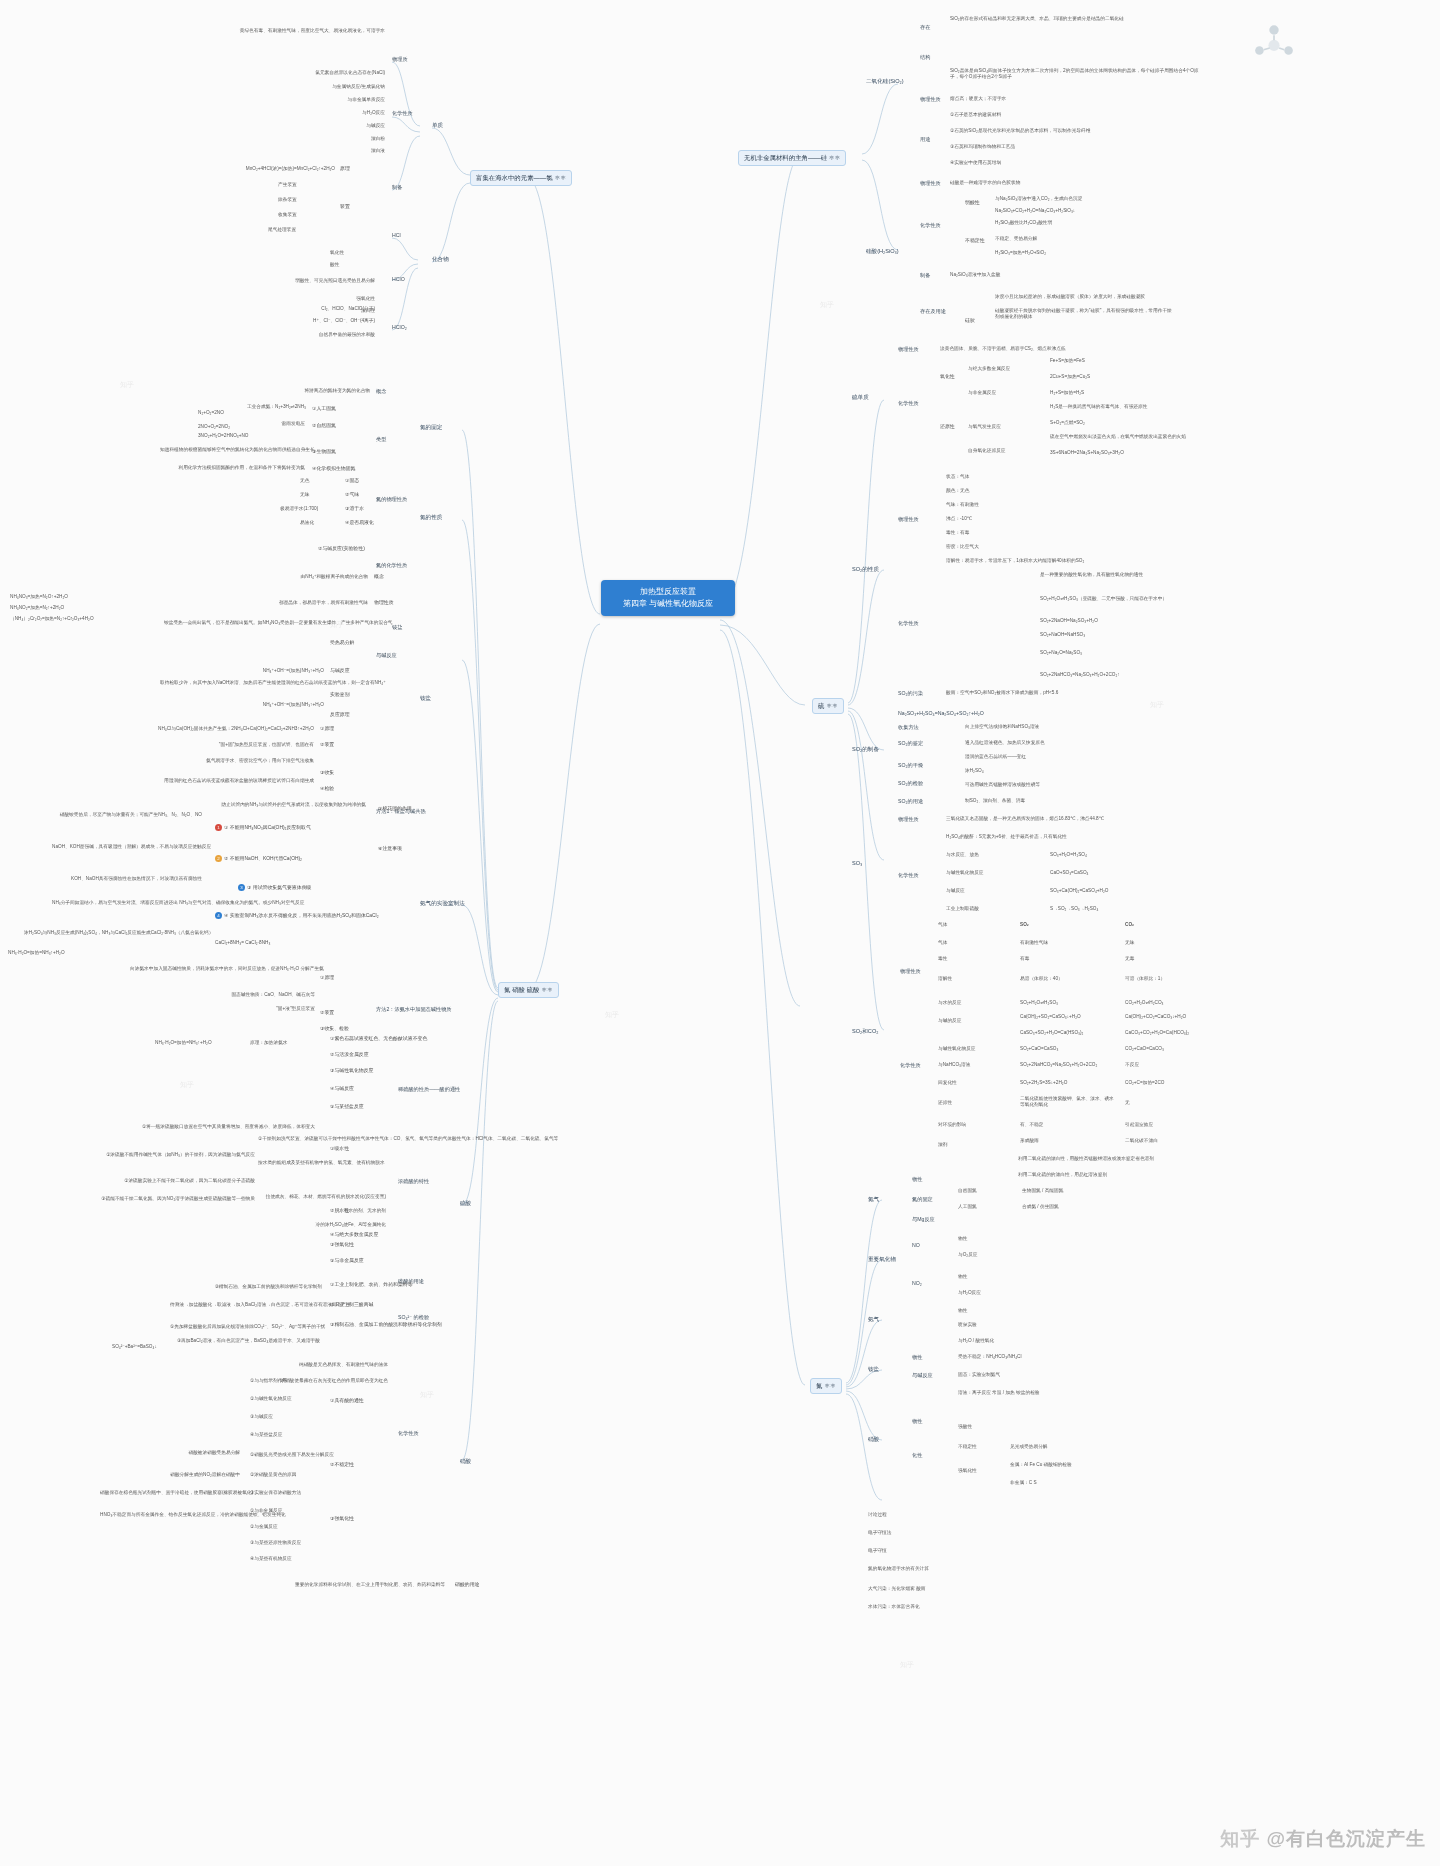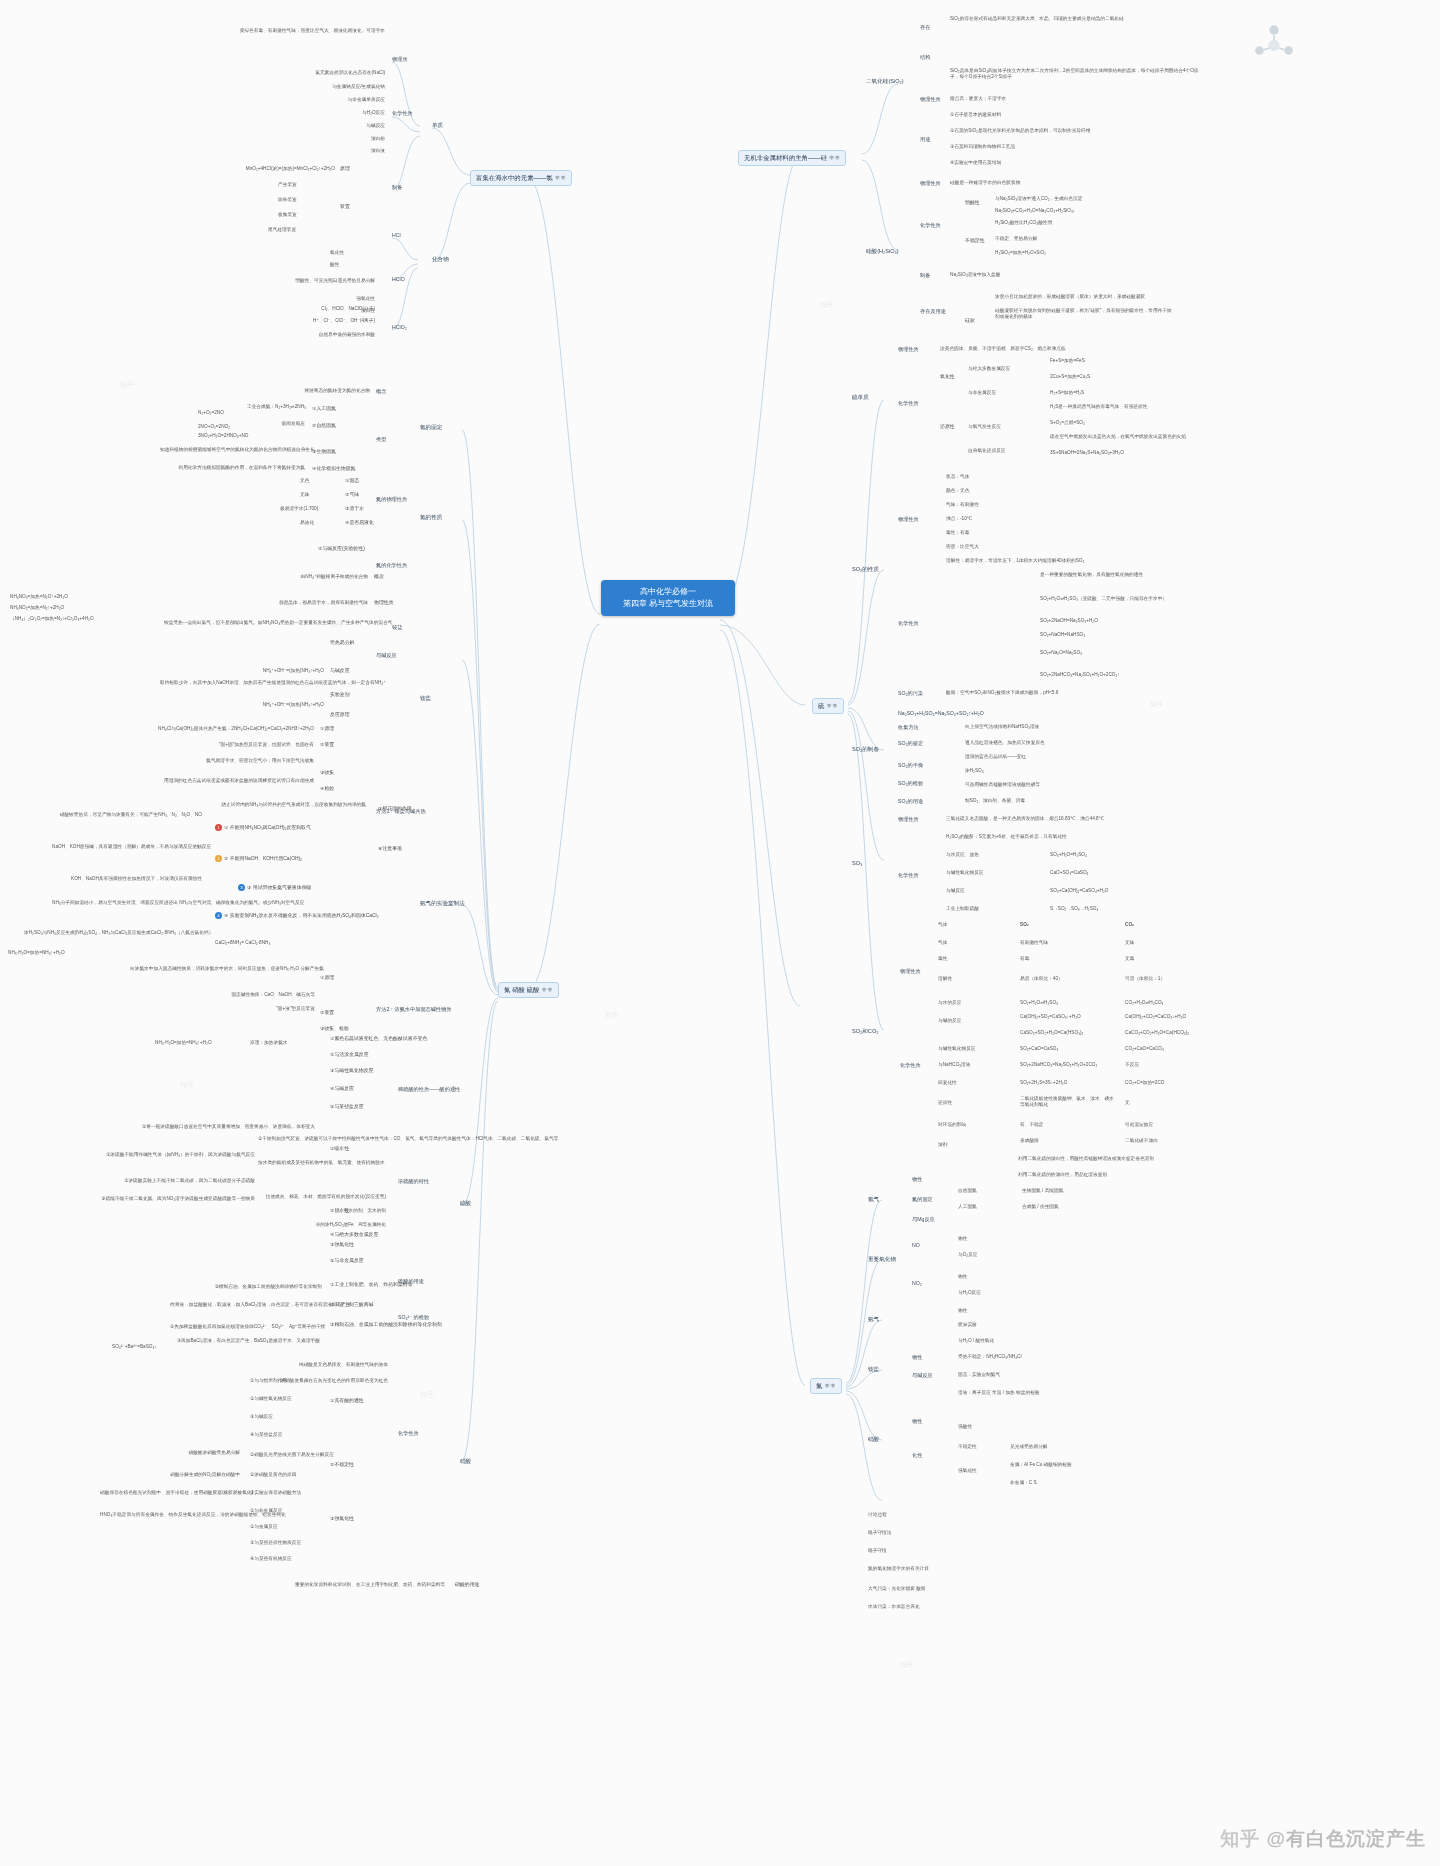--- a/index.html
+++ b/index.html
@@ -73,22 +73,22 @@
       <path d="M846 1383 C 864 1383, 864 1200, 882 1200"></path>
       <path d="M846 1385 C 864 1385, 864 1260, 882 1260"></path>
       <path d="M846 1387 C 864 1387, 864 1320, 882 1320"></path>
       <path d="M846 1389 C 864 1389, 864 1370, 882 1370"></path>
       <path d="M846 1391 C 864 1391, 864 1440, 882 1440"></path>
       <path d="M846 1394 C 864 1394, 864 1500, 882 1500"></path>
     </g>
   </svg>
 
   <div class="node lv-root" style="left:601px;top:580px;">
-    <div>高中化学必修一</div>
-    <div>第四章 易与空气发生对流</div>
+    <div>加热型反应装置</div>
+    <div>第四章 与碱性氧化物反应</div>
   </div>
 
   <div class="node lv1 left" style="left:470px;top:170px;">富集在海水中的元素——氯 ⚛⚛</div>
   <div class="node lv2 left" style="left:432px;top:122px;">单质</div>
   <div class="node lv2 left" style="left:432px;top:256px;">化合物</div>
 
   <div class="node lv3 left" style="left:392px;top:56px;">物理质</div>
   <div class="node leaf left" style="left:200px;top:28px;width:185px;text-align:right;">黄绿色有毒、有刺激性气味，密度比空气大、易液化易液化，可溶于水</div>
   <div class="node leaf left" style="left:200px;top:70px;width:185px;text-align:right;">氯元素自然界以化合态存在(NaCl)</div>
 

